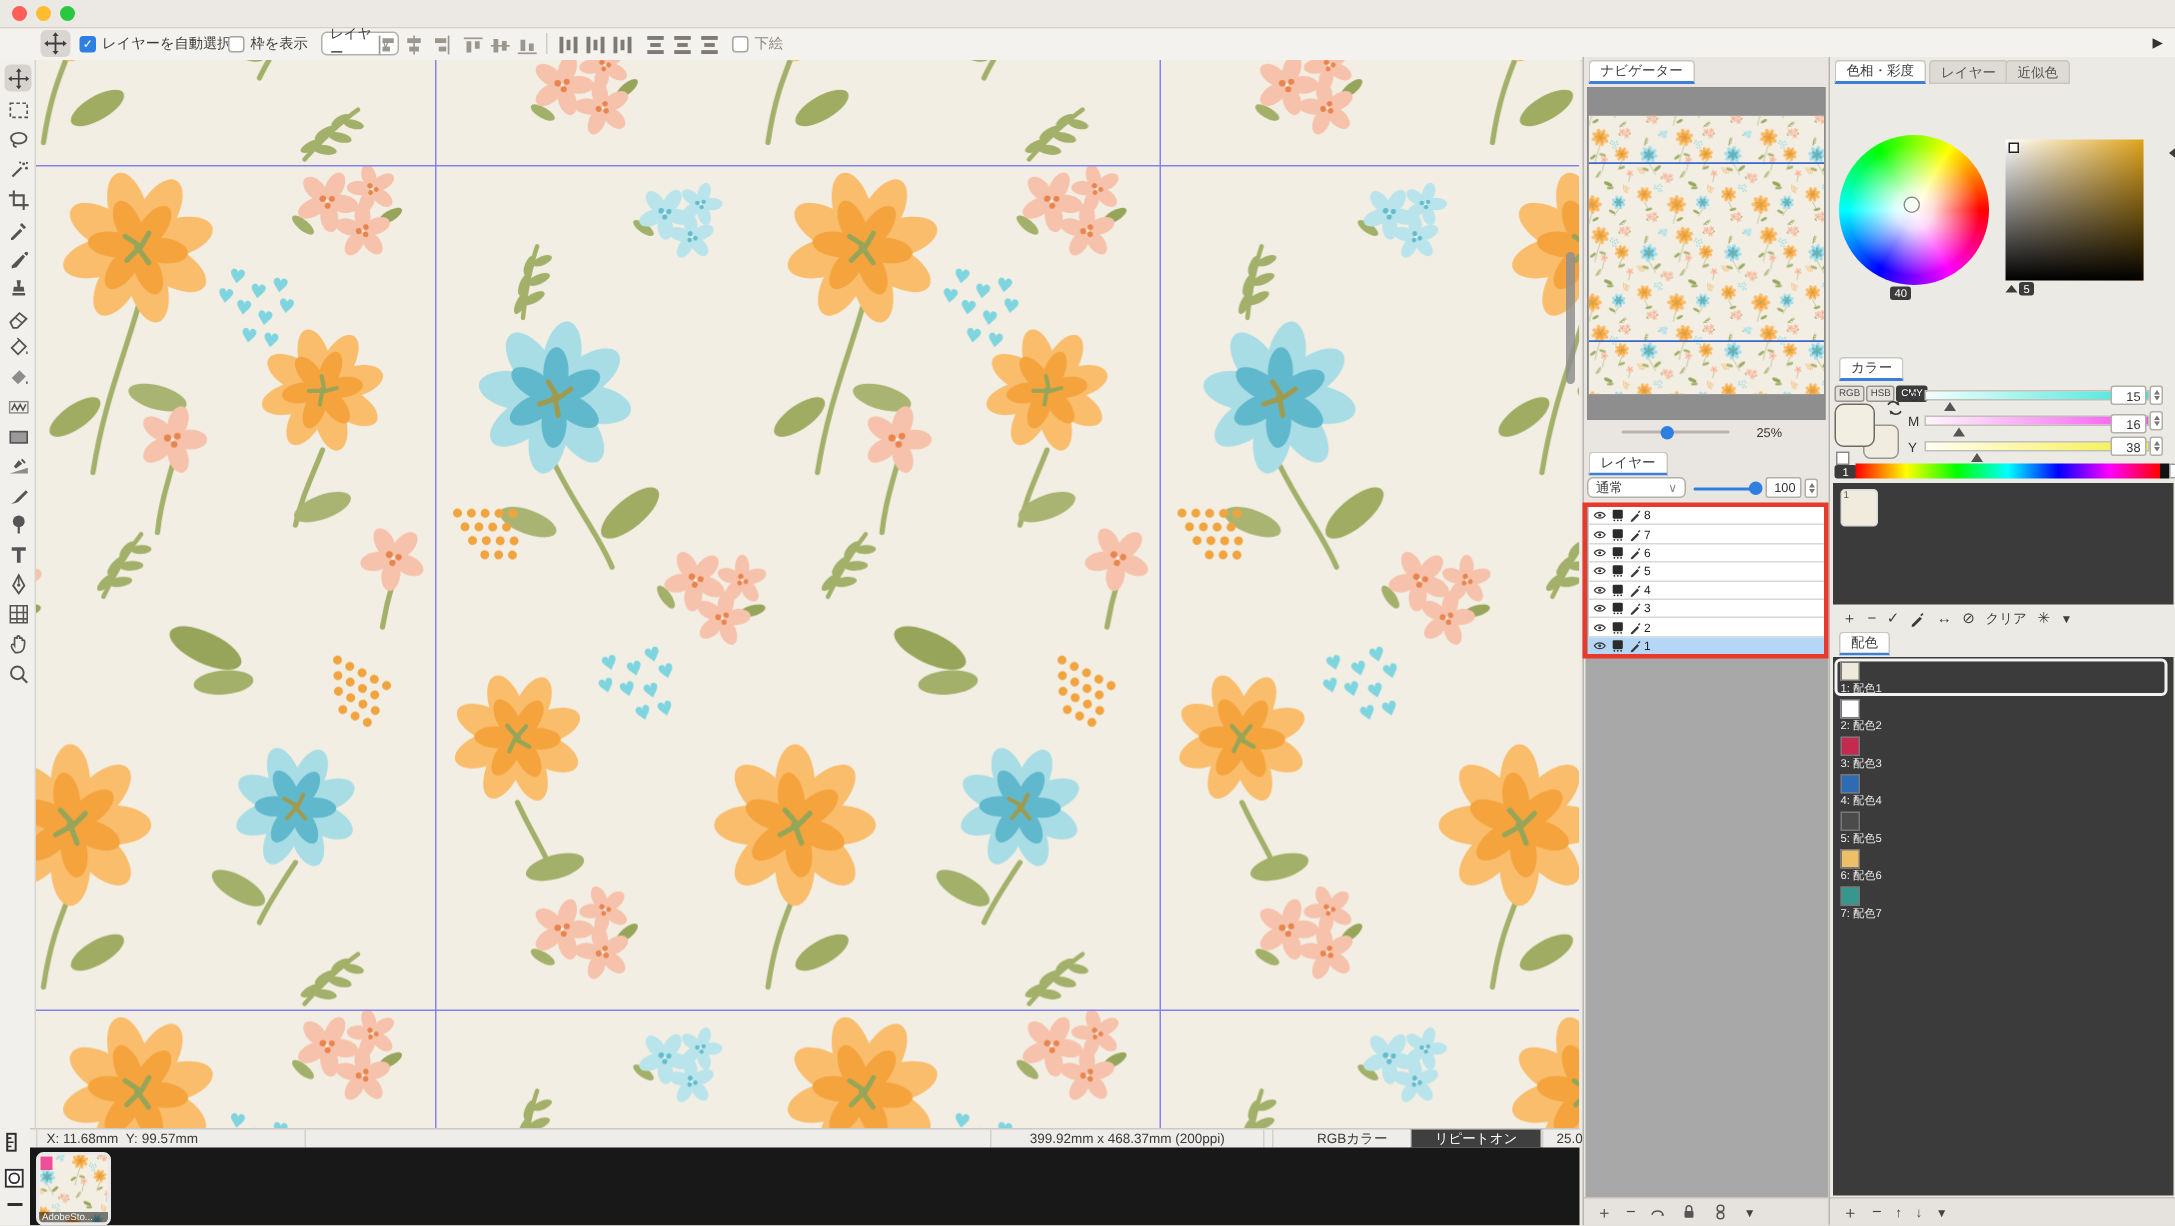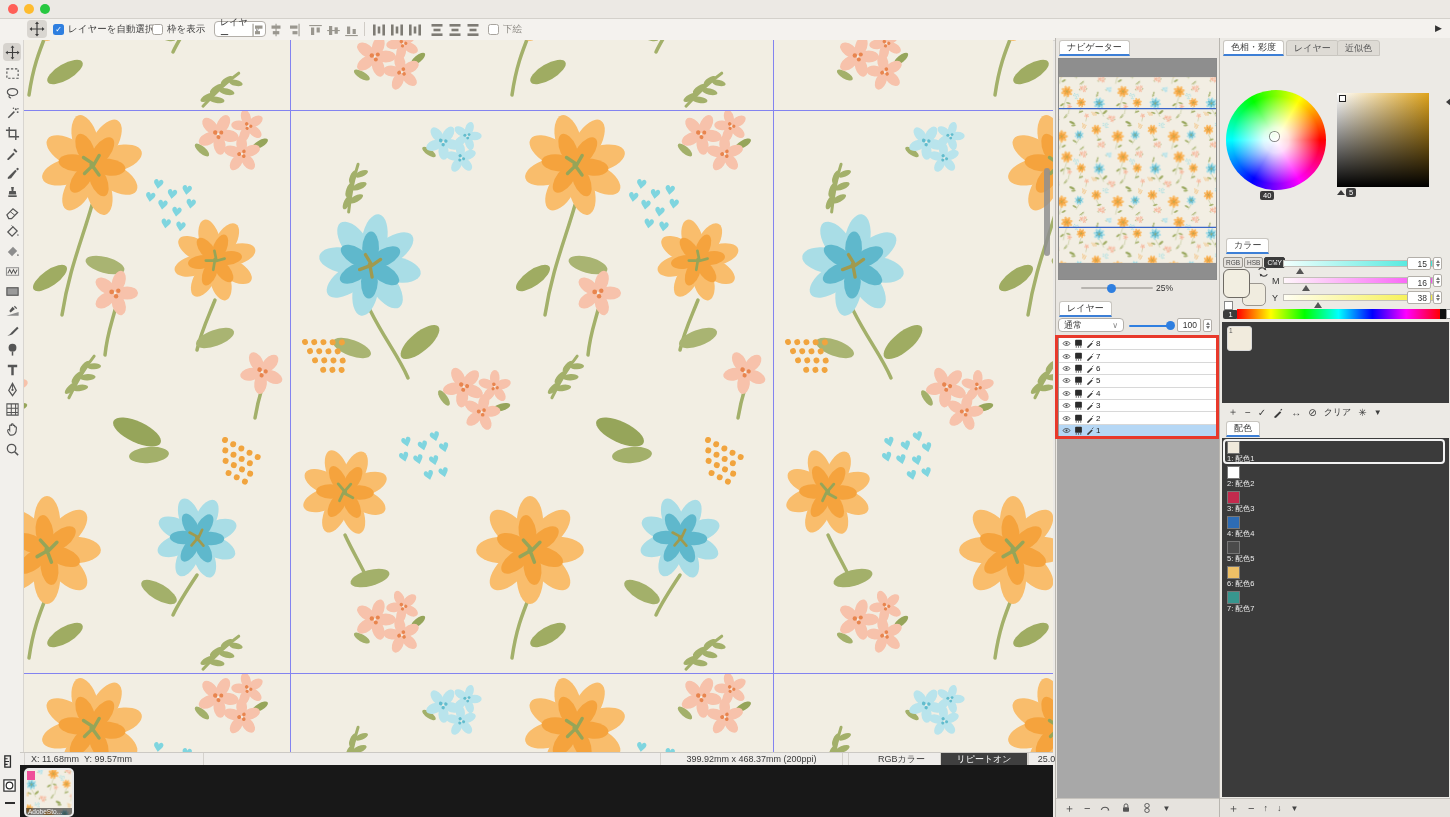--- a/index.html
+++ b/index.html
@@ -646,21 +646,21 @@
       <svg class="abs" style="left:0;top:18px" width="157" height="186" viewBox="0 0 1352 1600">
         <rect width="1352" height="1600" fill="#f2eee3"></rect>
         <rect width="1352" height="1600" fill="url(#floral)"></rect>
         <line x1="0" y1="272" x2="1352" y2="272" stroke="#3a66c8" stroke-width="10"></line>
         <line x1="0" y1="1294" x2="1352" y2="1294" stroke="#3a66c8" stroke-width="10"></line>
       </svg>
       <div class="abs" style="left:0;top:204px;width:100%;height:18px;background:#8e8e8e"></div>
     </div>
     <div class="abs slider-track" style="left:25px;top:249px;width:72px"></div>
     <div class="abs slider-thumb" style="left:51px;top:245.5px"></div>
-    <div class="abs" style="left:100px;top:245px;font-size:8.5px;color:#333">25%</div>
+    <div class="abs" style="left:115px;top:245px;font-size:8.5px;color:#333">25%</div>
     <div class="abs tab" style="left:3px;top:263px">レイヤー</div>
     <div class="abs dd" style="left:2px;top:280px;width:66px;height:14px">
       <span>通常</span>
         <span class="car">∨</span>
     </div>
     <div class="abs" style="left:73px;top:286.5px;width:44px;height:2px;background:#2f7fe0;border-radius:1px"></div>
     <div class="abs slider-thumb" style="left:110px;top:283px"></div>
     <div class="abs numbox" style="left:121px;top:280px;width:24px;height:14px">100</div>
     <div class="abs stepper" style="left:147px;top:280.5px">
         <div class="tri-u"></div>

